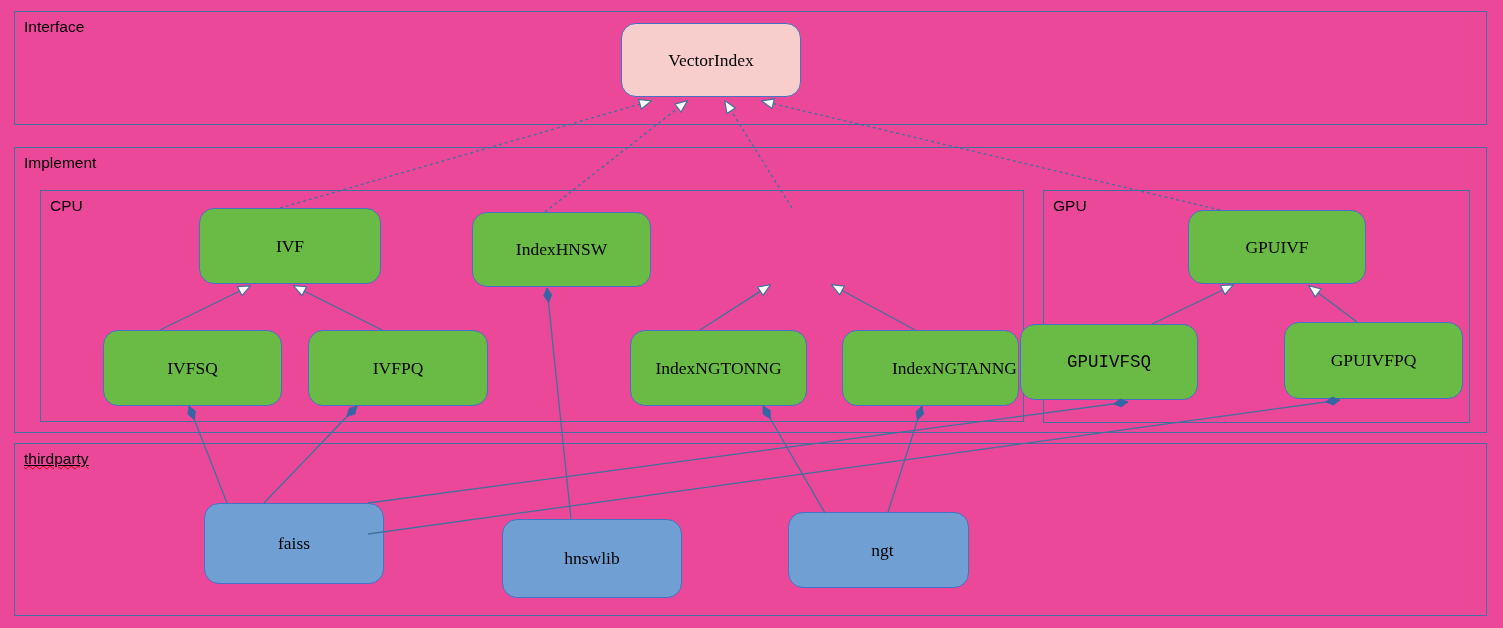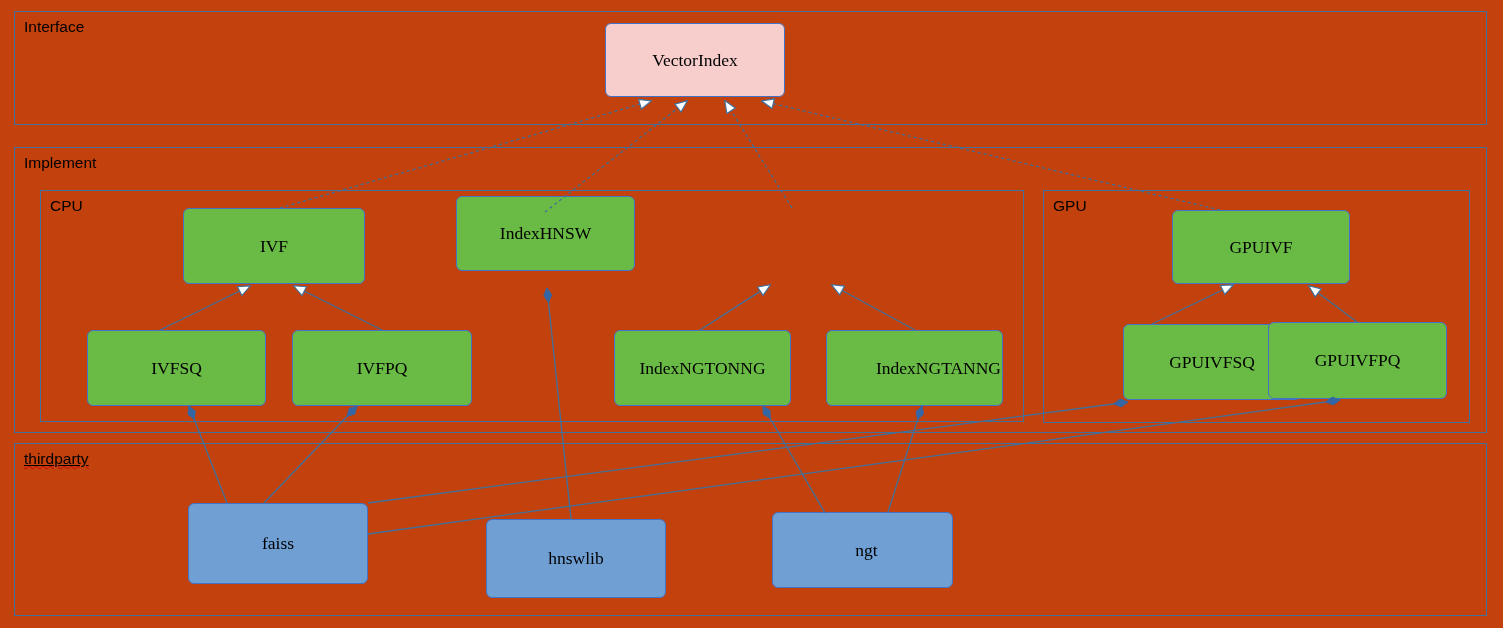--- a/index.html
+++ b/index.html
@@ -1,48 +1,48 @@
 <!DOCTYPE html>
 <html><head>
 <meta charset="utf-8">
 <style>
   html,body{margin:0;padding:0;background:#ffffff;}
   #canvas{
-    position:relative;width:1503px;height:628px;background:#c2410c;overflow:hidden;
+    position:relative;width:1503px;height:628px;background:#ec4899;overflow:hidden;
     font-family:"Liberation Sans",sans-serif;
   }
   
   .container{position:absolute;border:1.6px solid #41719C;background:transparent;box-sizing:border-box;}
   .clabel{position:absolute;top:6px;left:9px;font-size:15.5px;color:#000;white-space:nowrap;}
   .squiggle-wrap{text-decoration:underline wavy #cc0000;text-decoration-thickness:1px;}
   .squiggle-inner{text-decoration:underline solid #000;}
   #c-interface {left:14px;  top:11px;  width:1473px; height:114px;}
   #c-implement {left:14px;  top:147px; width:1473px; height:286px;}
   #c-cpu       {left:40px;  top:190px; width:984px;  height:232px;}
   #c-gpu       {left:1043px;top:190px; width:427px;  height:233px;}
   #c-thirdparty{left:14px;  top:443px; width:1473px; height:173px;border-width:1.8px;}
   
   .node{
-    position:absolute;box-sizing:border-box;border:1.6px solid #4472C4;border-radius:6px;
+    position:absolute;box-sizing:border-box;border:1.6px solid #4472C4;border-radius:15px;
     display:flex;align-items:center;justify-content:center;
-    font-family:"Liberation Serif",serif;font-size:17.5px;color:#000;
+    font-family:"Liberation Serif",serif;font-size:17.5px;color:#000;margin-left:16px;
   }
   .green{background:#6ABB45;}
   .pink {background:#F8CECC;}
   .blue {background:#6F9FD3;}
   #n-vectorindex {left:605px; top:23px;  width:180px;height:74px;}
   #n-ivf         {left:183px; top:208px; width:182px;height:76px;text-align:right;}
-  #n-indexhnsw   {left:456px; top:196px; width:179px;height:75px;}
+  #n-indexhnsw   {left:456px; top:212px; width:179px;height:75px;}
   #n-indexngt    {left:703px; top:208px; width:177px;height:76px;}
   #n-ivfsq       {left:87px;  top:330px; width:179px;height:76px;}
   #n-ivfpq       {left:292px; top:330px; width:180px;height:76px;}
   #n-indexngtonng{left:614px; top:330px; width:177px;height:76px;}
   #n-indexngtanng{left:826px; top:330px; width:177px;height:76px;padding-left:48px;}
   #n-gpuivf      {left:1172px;top:210px; width:178px;height:74px;}
-  #n-gpuivfsq    {left:1123px;top:324px; width:178px;height:76px;}
+  #n-gpuivfsq    {left:1004px;top:324px; width:178px;height:76px;font-family:Liberation Mono, monospace;}
   #n-gpuivfpq    {left:1268px;top:322px; width:179px;height:77px;}
   #n-faiss       {left:188px; top:503px; width:180px;height:81px;}
   #n-hnswlib     {left:486px; top:519px; width:180px;height:79px;}
   #n-ngt         {left:772px; top:512px; width:181px;height:76px;padding-left:8px;}
   
   #edge-layer{position:absolute;left:0;top:0;width:1503px;height:628px;pointer-events:none;}
   .edge{stroke:#41719C;stroke-width:1.3;fill:none;}
   .realization{stroke-dasharray:3 3;}
 </style>
 </head>

